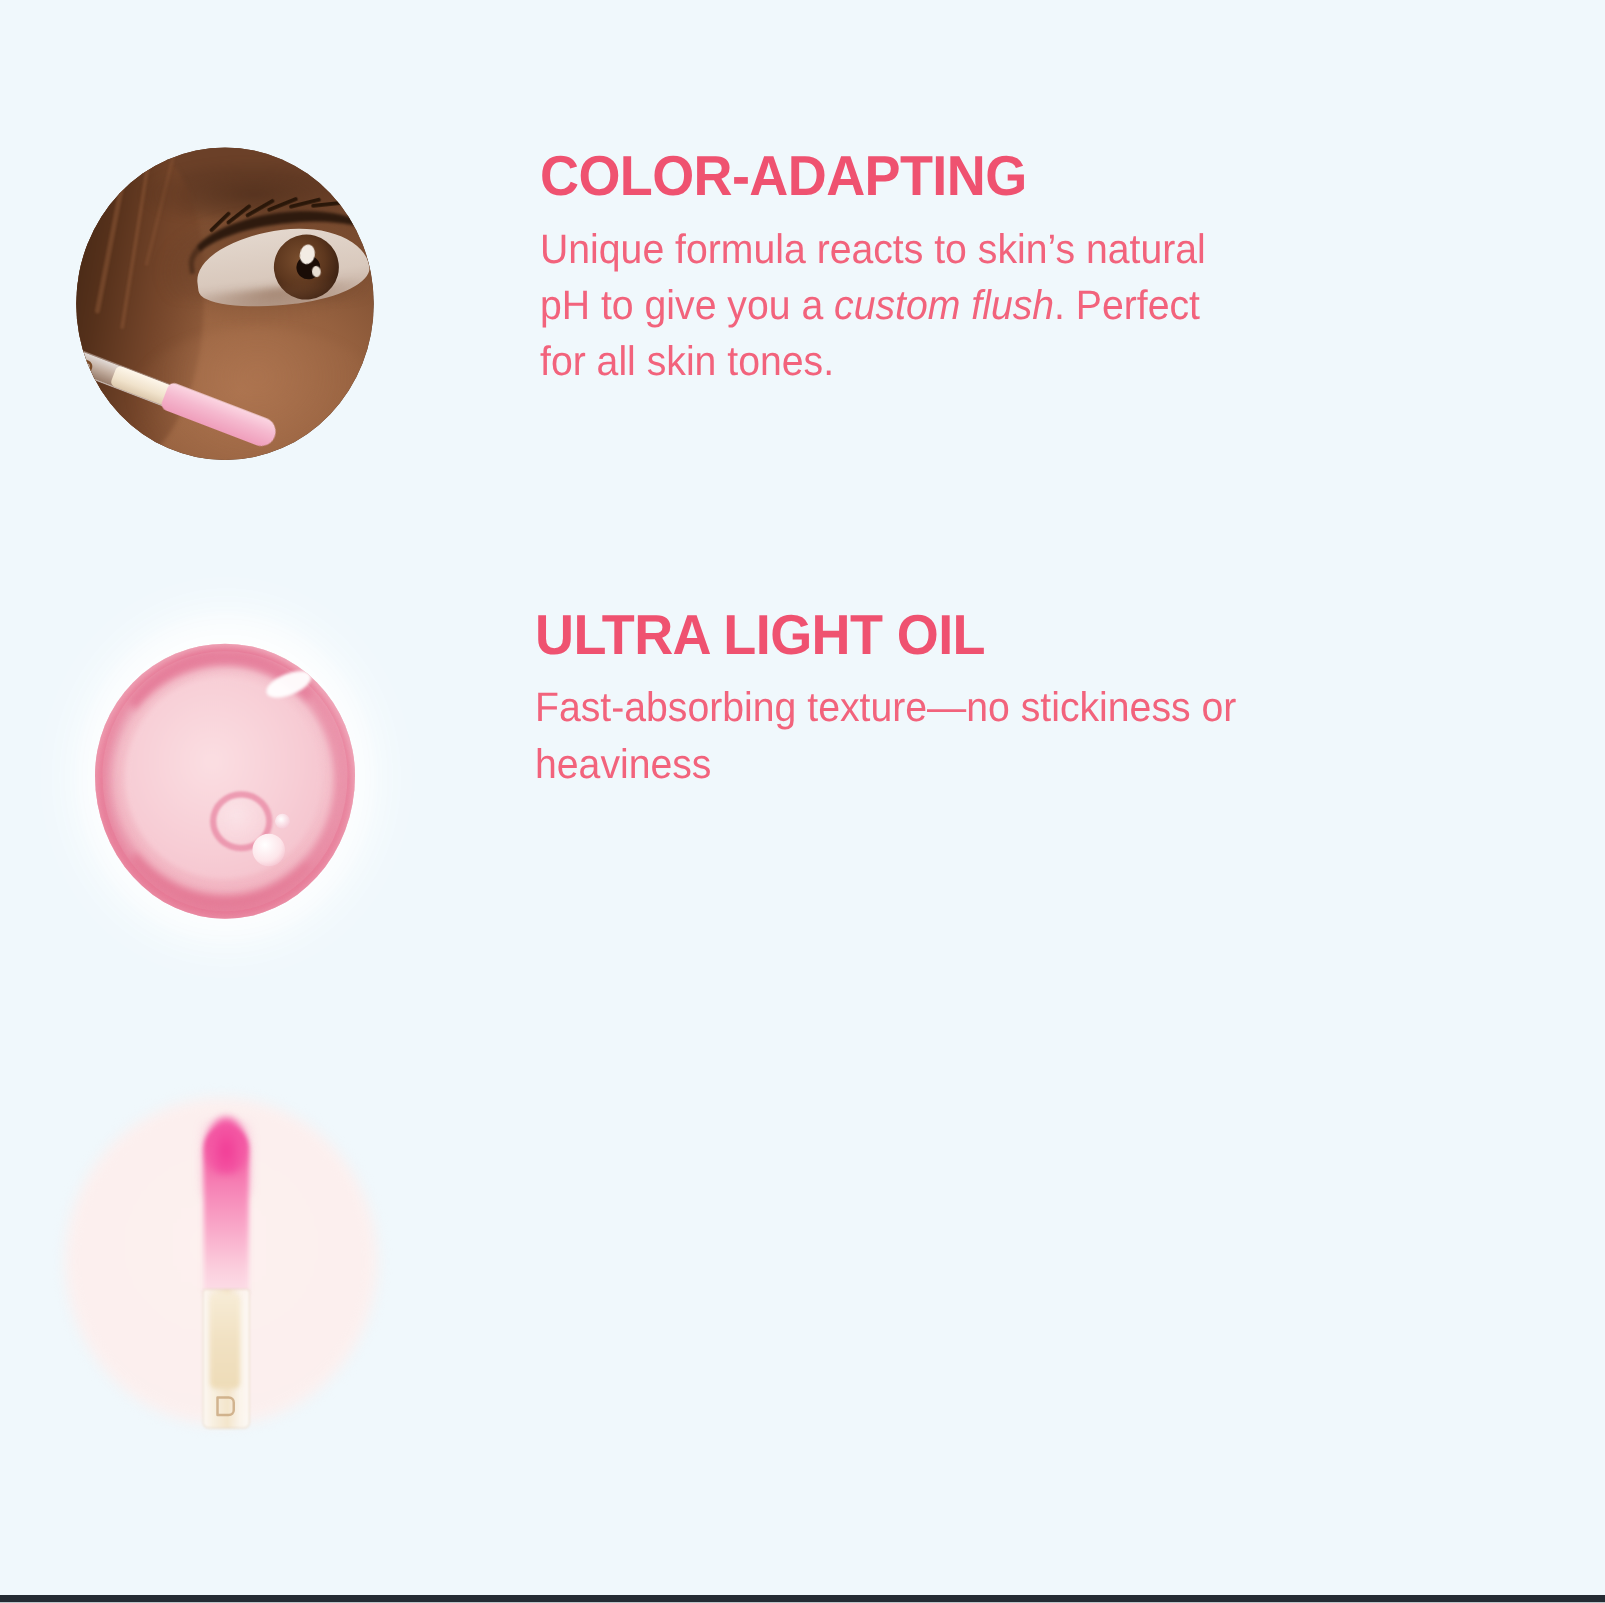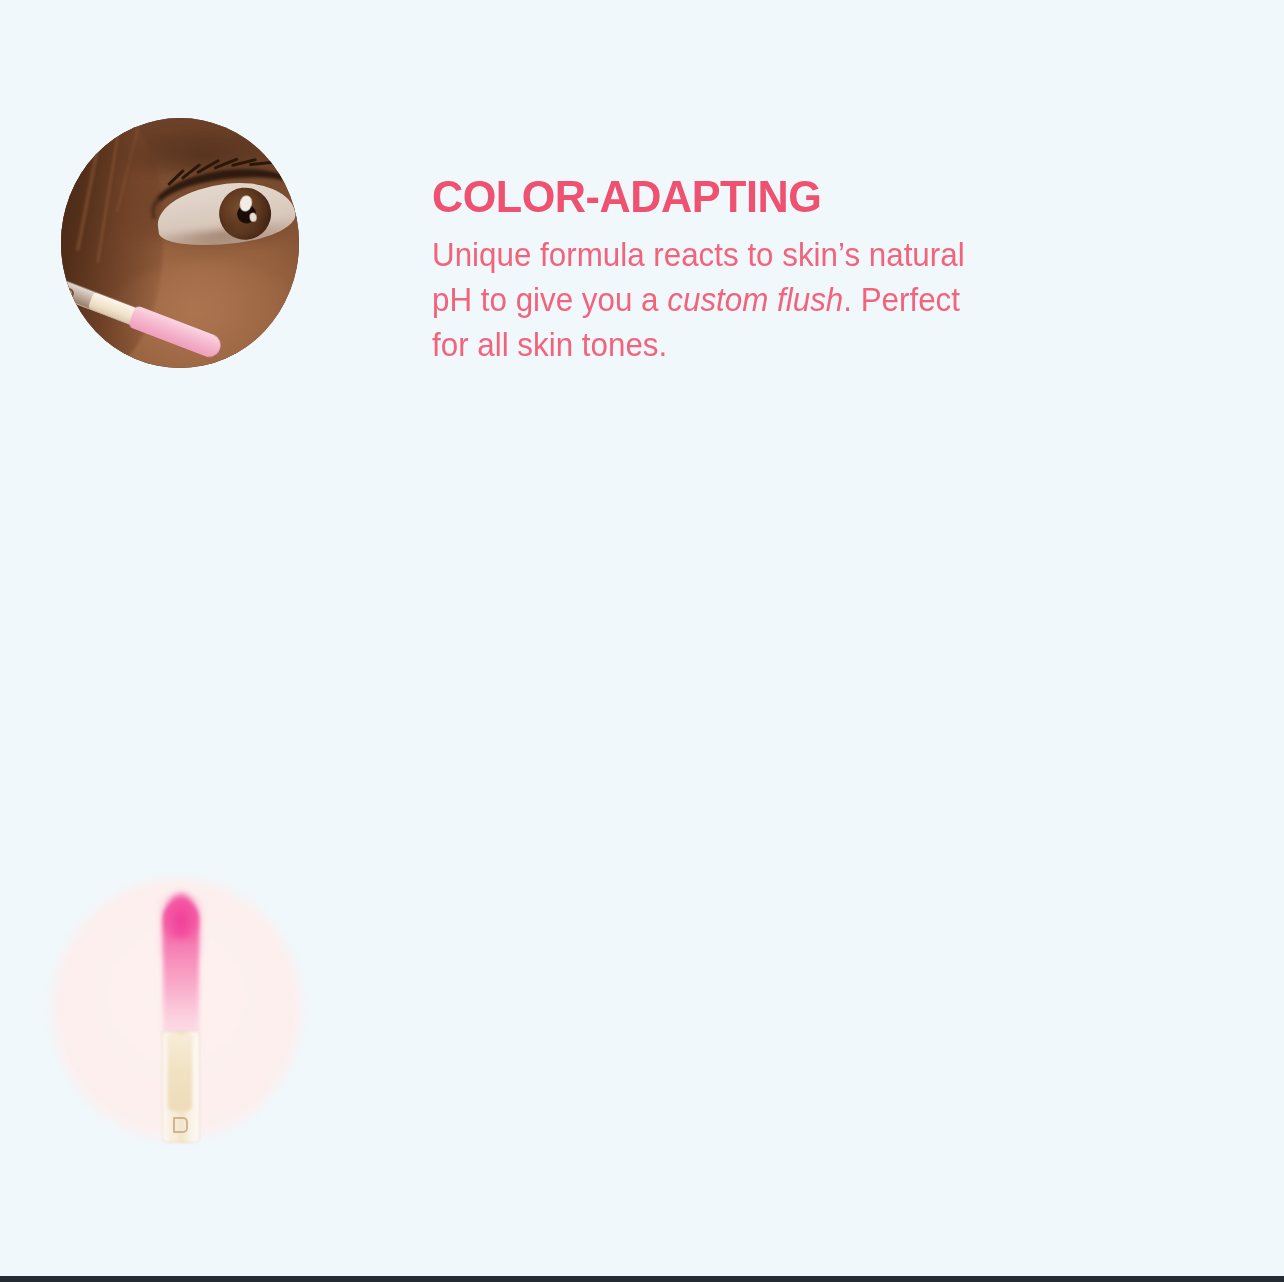--- a/index.html
+++ b/index.html
@@ -22,21 +22,21 @@
     height: 1282px;
     background: #f0f8fc;
   }
 
   
   .feature {
     position: absolute;
     left: 0;
     width: 1144px;
     display: flex;
-    align-items: flex-end;
+    align-items: flex-start;
   }
   .feature-media {
     position: relative;
     width: 360px;
     flex: 0 0 360px;
     display: flex;
     align-items: center;
     justify-content: center;
   }
   .feature-text {
@@ -474,20 +474,41 @@
         </div>
       </div>
     </div>
 
     <div class="feature-text">
       <h2 class="feature-title">COLOR-ADAPTING</h2>
       <p class="feature-desc"><span>Unique formula reacts to skin’s natural pH to give you a </span><em>custom flush</em><span>. Perfect for all skin tones.</span></p>
     </div>
   </section>
 
+  <section class="feature" id="row-ultra-light-oil">
+    <div class="feature-media">
+      <div class="oil-wrap">
+        <div class="oil-glow"></div>
+        <div class="oil-drop">
+          <div class="oil-inner"></div>
+          <div class="oil-rim"></div>
+          <div class="oil-rim-dark"></div>
+          <div class="oil-highlight"></div>
+          <div class="oil-bubble-lg"></div>
+          <div class="oil-bubble-xs"></div>
+          <div class="oil-bubble-sm"></div>
+        </div>
+      </div>
+    </div>
+
+    <div class="feature-text">
+      <h2 class="feature-title">ULTRA LIGHT OIL</h2>
+      <p class="feature-desc">Fast-absorbing texture—no stickiness or heaviness</p>
+    </div>
+  </section>
 
   <section class="feature" id="row-hydrating">
     <div class="feature-media">
       <div class="wand-wrap">
         <div class="wand-bg-circle"></div>
         <div class="wand-vert">
           <div class="wand-v-fuzz"></div>
           <div class="wand-v-tip"></div>
           <div class="wand-v-tip-top"></div>
           <div class="wand-v-body"></div>

